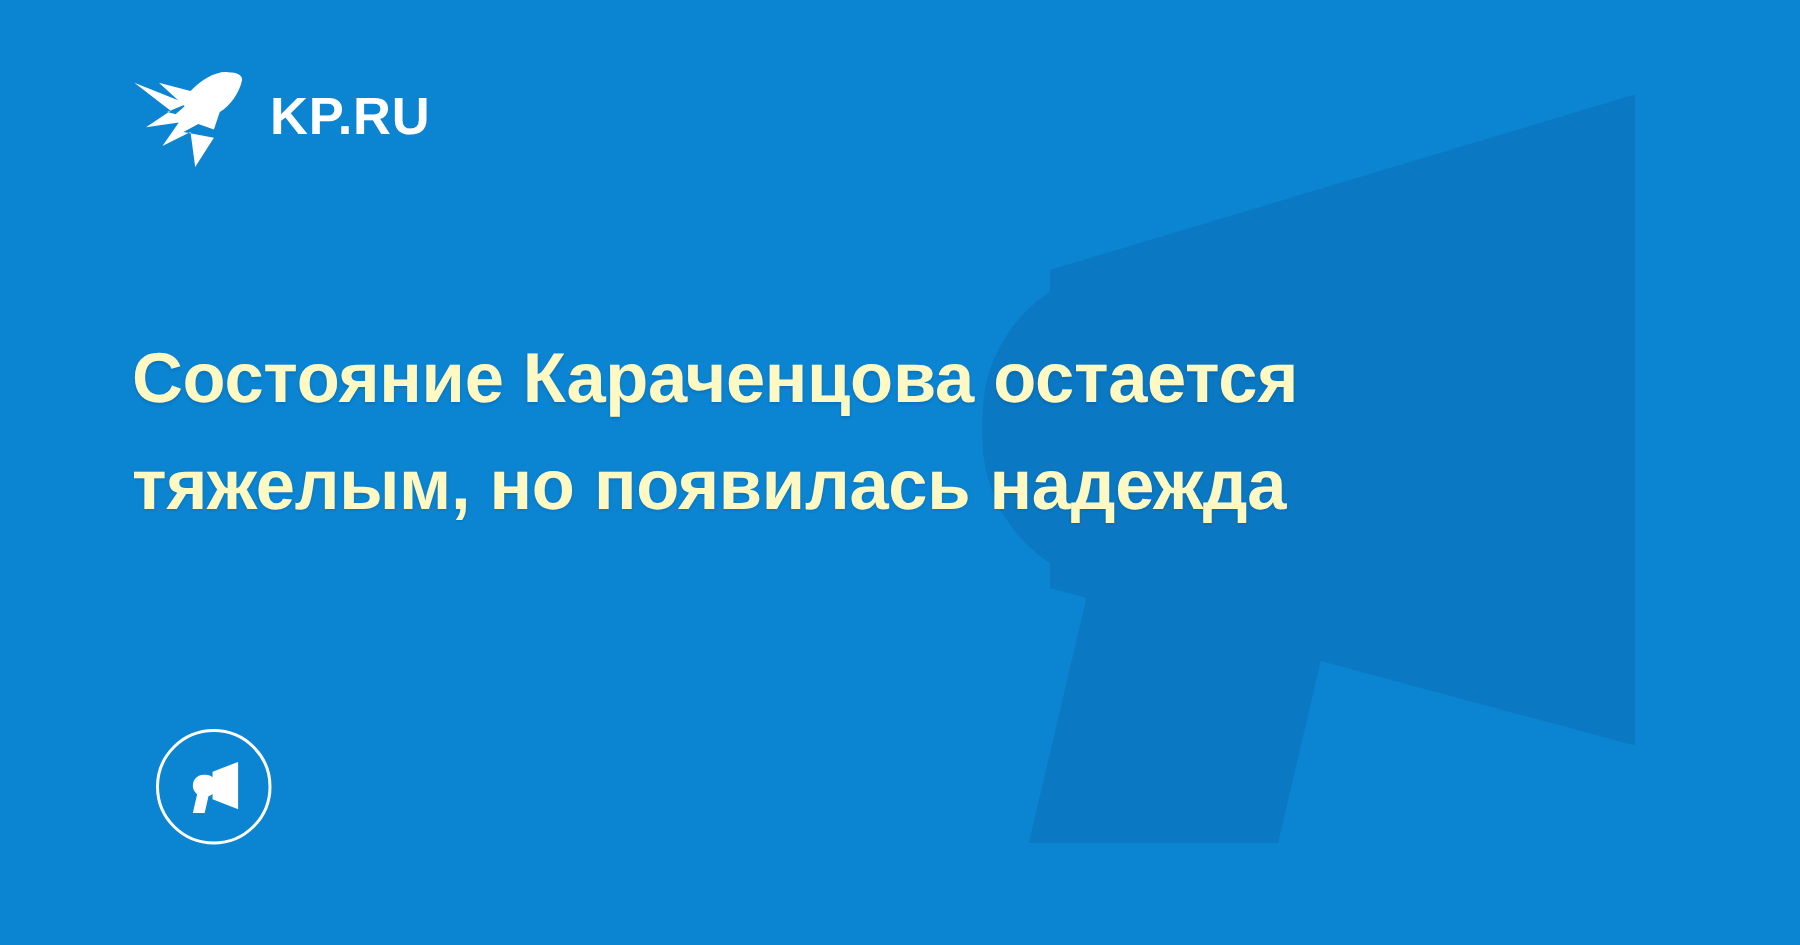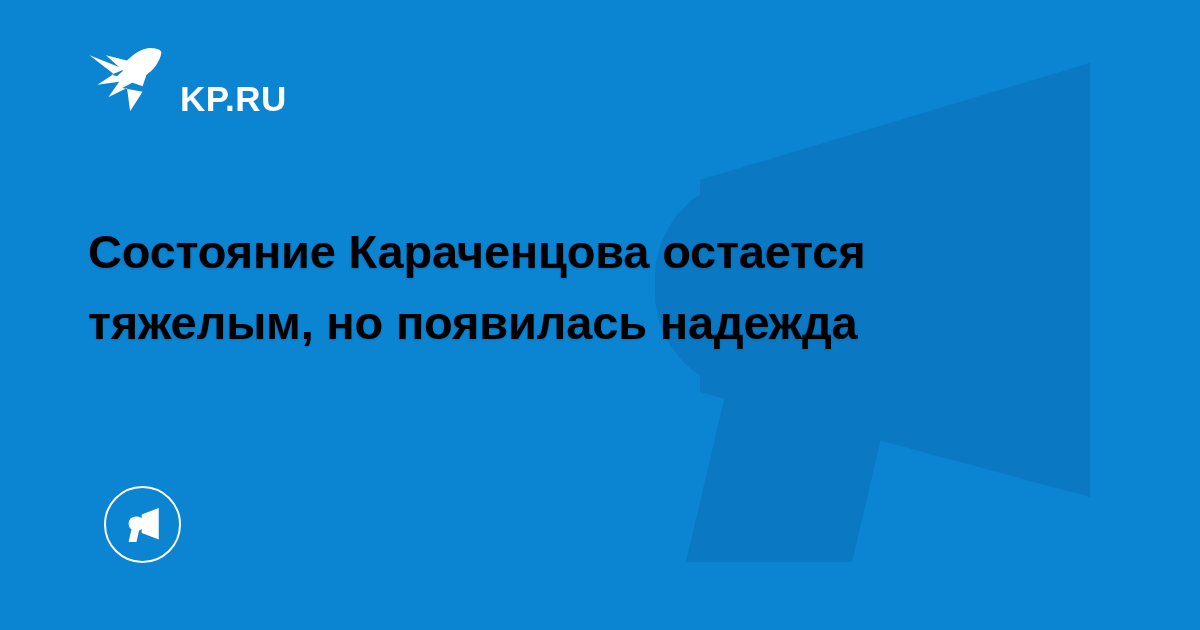--- a/index.html
+++ b/index.html
@@ -32,21 +32,21 @@
     height: 630px;
     pointer-events: none;
   }
 
   
   .brand {
     position: absolute;
     left: 88px;
     top: 38px;
     display: flex;
-    align-items: flex-end;
+    align-items: center;
     gap: 14px;
     z-index: 5;
   }
 
   .brand-mark {
     width: 78px;
     height: 78px;
     display: block;
   }
 
@@ -59,21 +59,21 @@
     white-space: nowrap;
   }
 
   
   .headline {
     position: absolute;
     left: 88px;
     top: 216px;
     width: 1010px;
     z-index: 5;
-    color: #000000;
+    color: #fef9c3;
     font-size: 47px;
     font-weight: bold;
     line-height: 1.52;
     letter-spacing: -0.2px;
     text-shadow: 0 1px 2px rgba(0, 40, 80, 0.18);
   }
 
   
   .badge {
     position: absolute;

